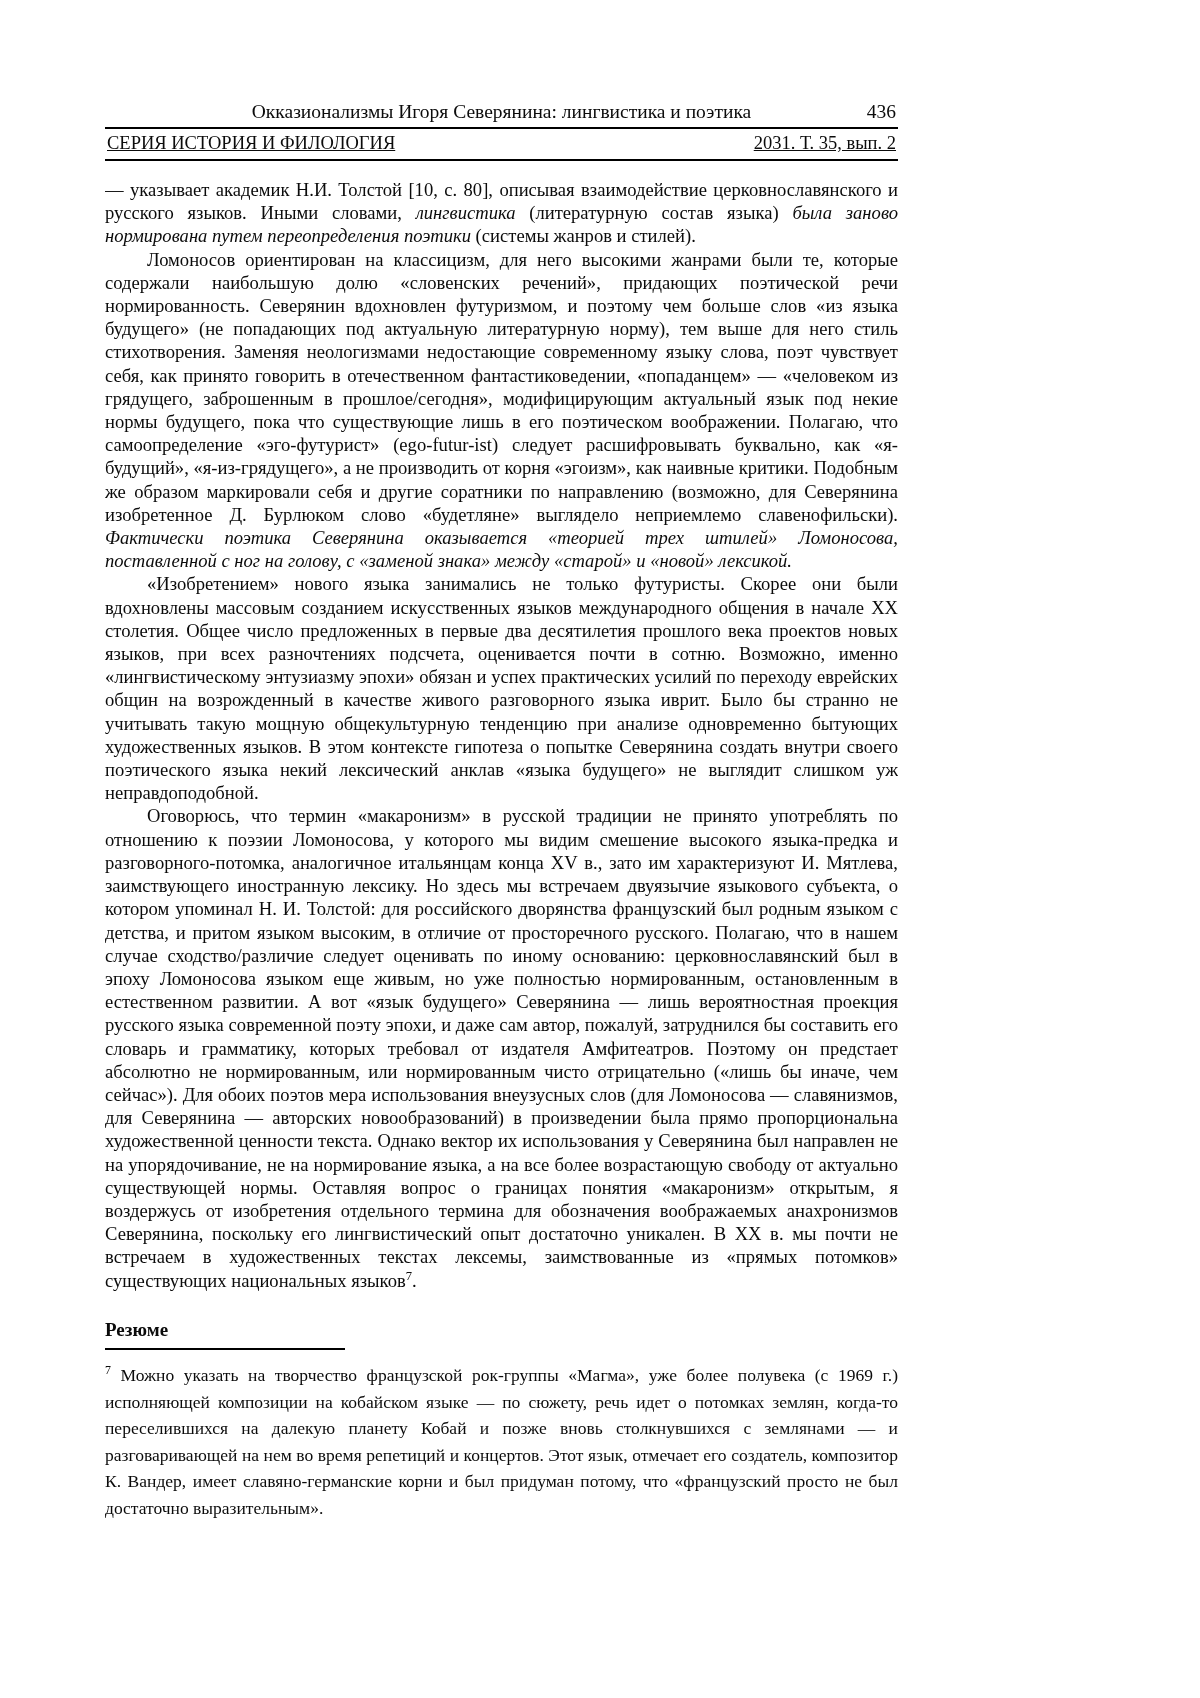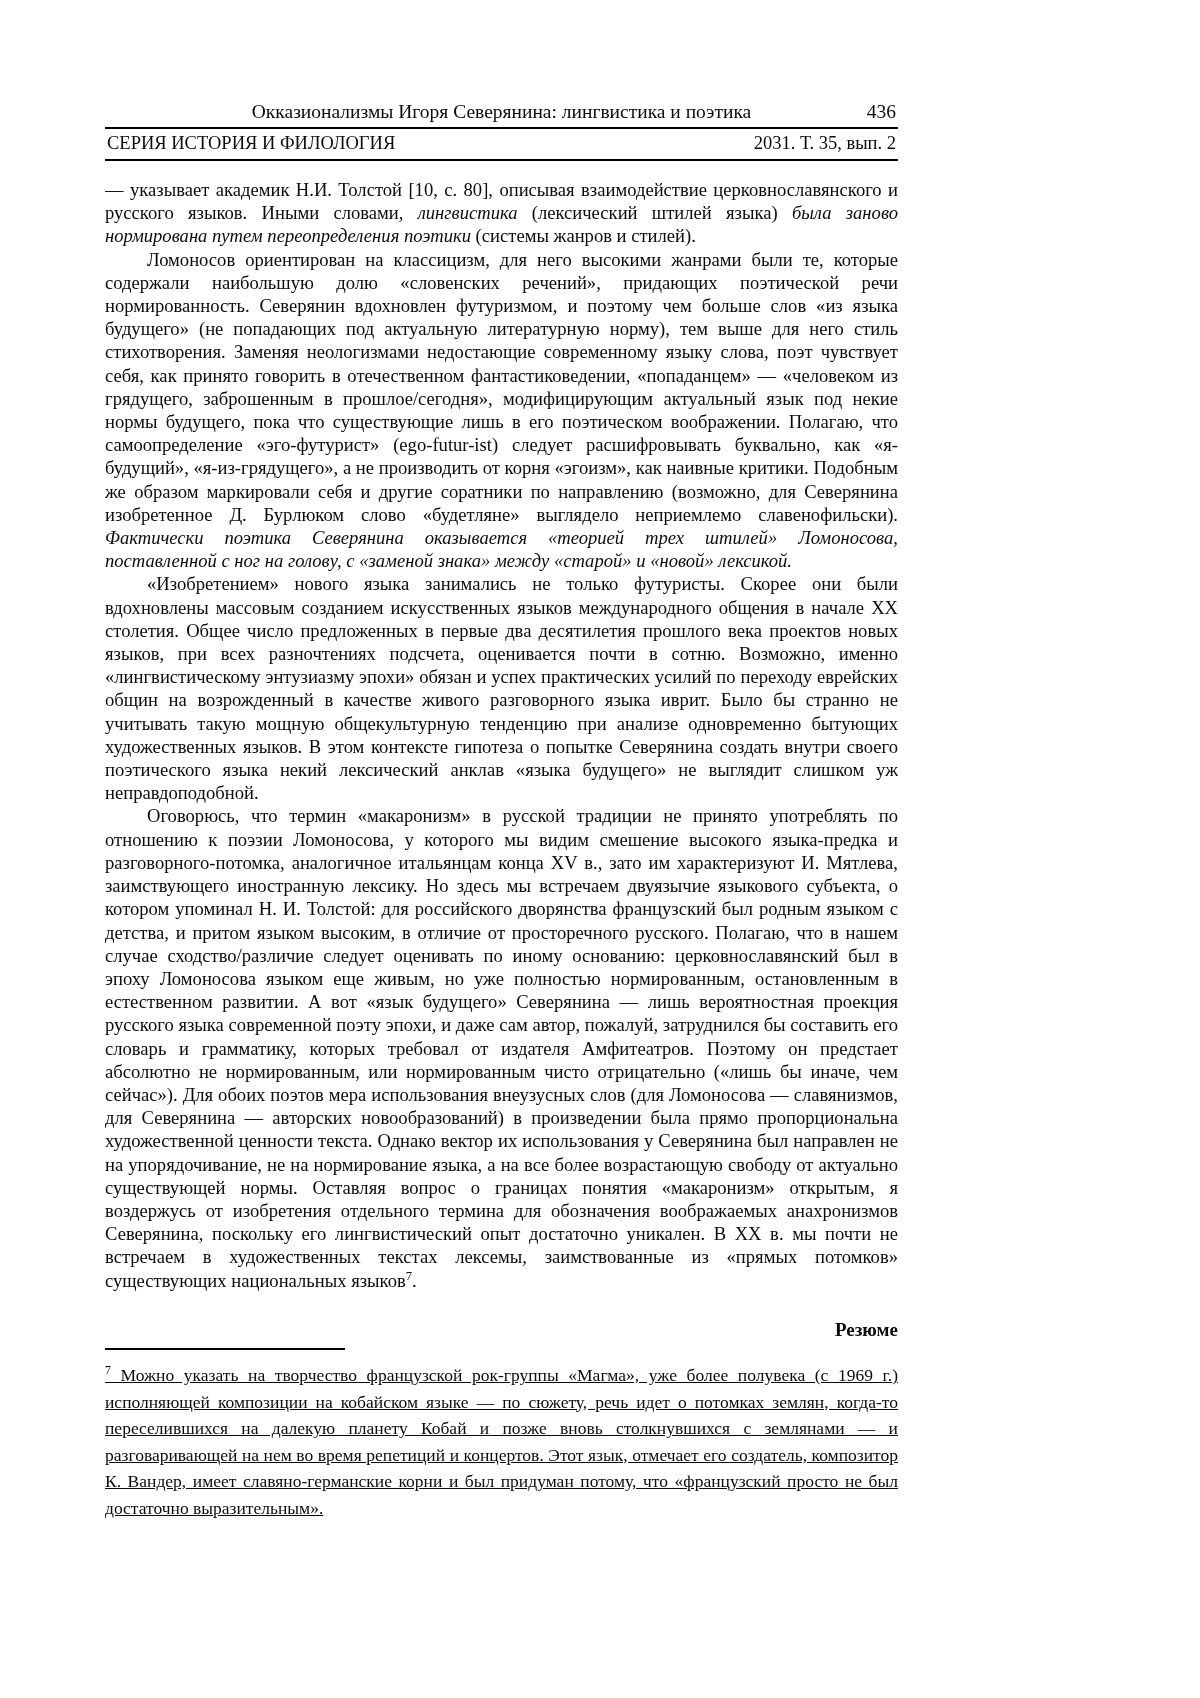--- a/index.html
+++ b/index.html
@@ -32,20 +32,21 @@
     position: absolute; right: 2px; top: 0;
   }
   .header-row2 {
     display: flex;
     justify-content: space-between;
     align-items: baseline;
     font-size: 18.5px;
     line-height: 23px;
     padding: 3px 2px 4px 2px;
     border-bottom: 2px solid #000;
+    text-decoration: underline;
   }
   
   main {
     margin-top: 17px;
     font-size: 18.6px;
     line-height: 23.2px;
     text-align: justify;
     height: 1175px;
     overflow: hidden;
   }
@@ -56,28 +57,27 @@
   sup {
     font-size: 0.68em;
     vertical-align: super;
     line-height: 0;
   }
   .section-heading {
     font-weight: bold;
     font-size: 19px;
     margin-top: 26px;
     margin-bottom: 13px;
-    text-align: right;
+    text-align: left;
   }
   
   .footnote-area {
     position: absolute;
     left: 105px; right: 106px;
     top: 1348px;
-    text-decoration: underline;
   }
   .footnote-rule {
     width: 240px;
     border-top: 2px solid #000;
     margin-bottom: 12px;
   }
   .footnote {
     font-size: 17.5px;
     line-height: 26.5px;
     text-align: justify;
@@ -93,21 +93,21 @@
       <span class="running-title">Окказионализмы Игоря Северянина: лингвистика и поэтика</span>
       <span class="page-number">436</span>
     </div>
     <div class="header-row2">
       <span>СЕРИЯ ИСТОРИЯ И ФИЛОЛОГИЯ</span>
       <span>2031. Т. 35, вып. 2</span>
     </div>
   </header>
 
   <main>
-    <p class="no-indent"><span>— указывает академик Н.И. Толстой [10, с. 80], описывая взаимодействие церковнославянского и русского языков. Иными словами, </span><em>лингвистика</em><span> (лексический штилей языка) </span><em>была заново нормирована путем переопределения поэтики</em><span> (системы жанров и стилей).</span></p>
+    <p class="no-indent"><span>— указывает академик Н.И. Толстой [10, с. 80], описывая взаимодействие церковнославянского и русского языков. Иными словами, </span><em>лингвистика</em><span> (литературную состав языка) </span><em>была заново нормирована путем переопределения поэтики</em><span> (системы жанров и стилей).</span></p>
 
     <p class="indent"><span>Ломоносов ориентирован на классицизм, для него высокими жанрами были те, которые содержали наибольшую долю «словенских речений», придающих поэтической речи нормированность. Северянин вдохновлен футуризмом, и поэтому чем больше слов «из языка будущего» (не попадающих под актуальную литературную норму), тем выше для него стиль стихотворения. Заменяя неологизмами недостающие современному языку слова, поэт чувствует себя, как принято говорить в отечественном фантастиковедении, «попаданцем» — «человеком из грядущего, заброшенным в прошлое/сегодня», модифицирующим актуальный язык под некие нормы будущего, пока что существующие лишь в его поэтическом воображении. Полагаю, что самоопределение «эго-футурист» (ego-futur-ist) следует расшифровывать буквально, как «я-будущий», «я-из-грядущего», а не производить от корня «эгоизм», как наивные критики. Подобным же образом маркировали себя и другие соратники по направлению (возможно, для Северянина изобретенное Д. Бурлюком слово «будетляне» выглядело неприемлемо славенофильски). </span><em>Фактически поэтика Северянина оказывается «теорией трех штилей» Ломоносова, поставленной с ног на голову, с «заменой знака» между «старой» и «новой» лексикой.</em></p>
 
     <p class="indent"><span>«Изобретением» нового языка занимались не только футуристы. Скорее они были вдохновлены массовым созданием искусственных языков международного общения в начале XX столетия. Общее число предложенных в первые два десятилетия прошлого века проектов новых языков, при всех разночтениях подсчета, оценивается почти в сотню. Возможно, именно «лингвистическому энтузиазму эпохи» обязан и успех практических усилий по переходу еврейских общин на возрожденный в качестве живого разговорного языка иврит. Было бы странно не учитывать такую мощную общекультурную тенденцию при анализе одновременно бытующих художественных языков. В этом контексте гипотеза о попытке Северянина создать внутри своего поэтического языка некий лексический анклав «языка будущего» не выглядит слишком уж неправдоподобной.</span></p>
 
     <p class="indent"><span>Оговорюсь, что термин «макаронизм» в русской традиции не принято употреблять по отношению к поэзии Ломоносова, у которого мы видим смешение высокого языка-предка и разговорного-потомка, аналогичное итальянцам конца XV в., зато им характеризуют И. Мятлева, заимствующего иностранную лексику. Но здесь мы встречаем двуязычие языкового субъекта, о котором упоминал Н. И. Толстой: для российского дворянства французский был родным языком с детства, и притом языком высоким, в отличие от просторечного русского. Полагаю, что в нашем случае сходство/различие следует оценивать по иному основанию: церковнославянский был в эпоху Ломоносова языком еще живым, но уже полностью нормированным, остановленным в естественном развитии. А вот «язык будущего» Северянина — лишь вероятностная проекция русского языка современной поэту эпохи, и даже сам автор, пожалуй, затруднился бы составить его словарь и грамматику, которых требовал от издателя Амфитеатров. Поэтому он предстает абсолютно не нормированным, или нормированным чисто отрицательно («лишь бы иначе, чем сейчас»). Для обоих поэтов мера использования внеузусных слов (для Ломоносова — славянизмов, для Северянина — авторских новообразований) в произведении была прямо пропорциональна художественной ценности текста. Однако вектор их использования у Северянина был направлен не на упорядочивание, не на нормирование языка, а на все более возрастающую свободу от актуально существующей нормы. Оставляя вопрос о границах понятия «макаронизм» открытым, я воздержусь от изобретения отдельного термина для обозначения воображаемых анахронизмов Северянина, поскольку его лингвистический опыт достаточно уникален. В XX в. мы почти не встречаем в художественных текстах лексемы, заимствованные из «прямых потомков» существующих национальных языков</span><sup>7</sup><span>.</span></p>
 
     <p class="section-heading">Резюме</p>
 
   </main>

